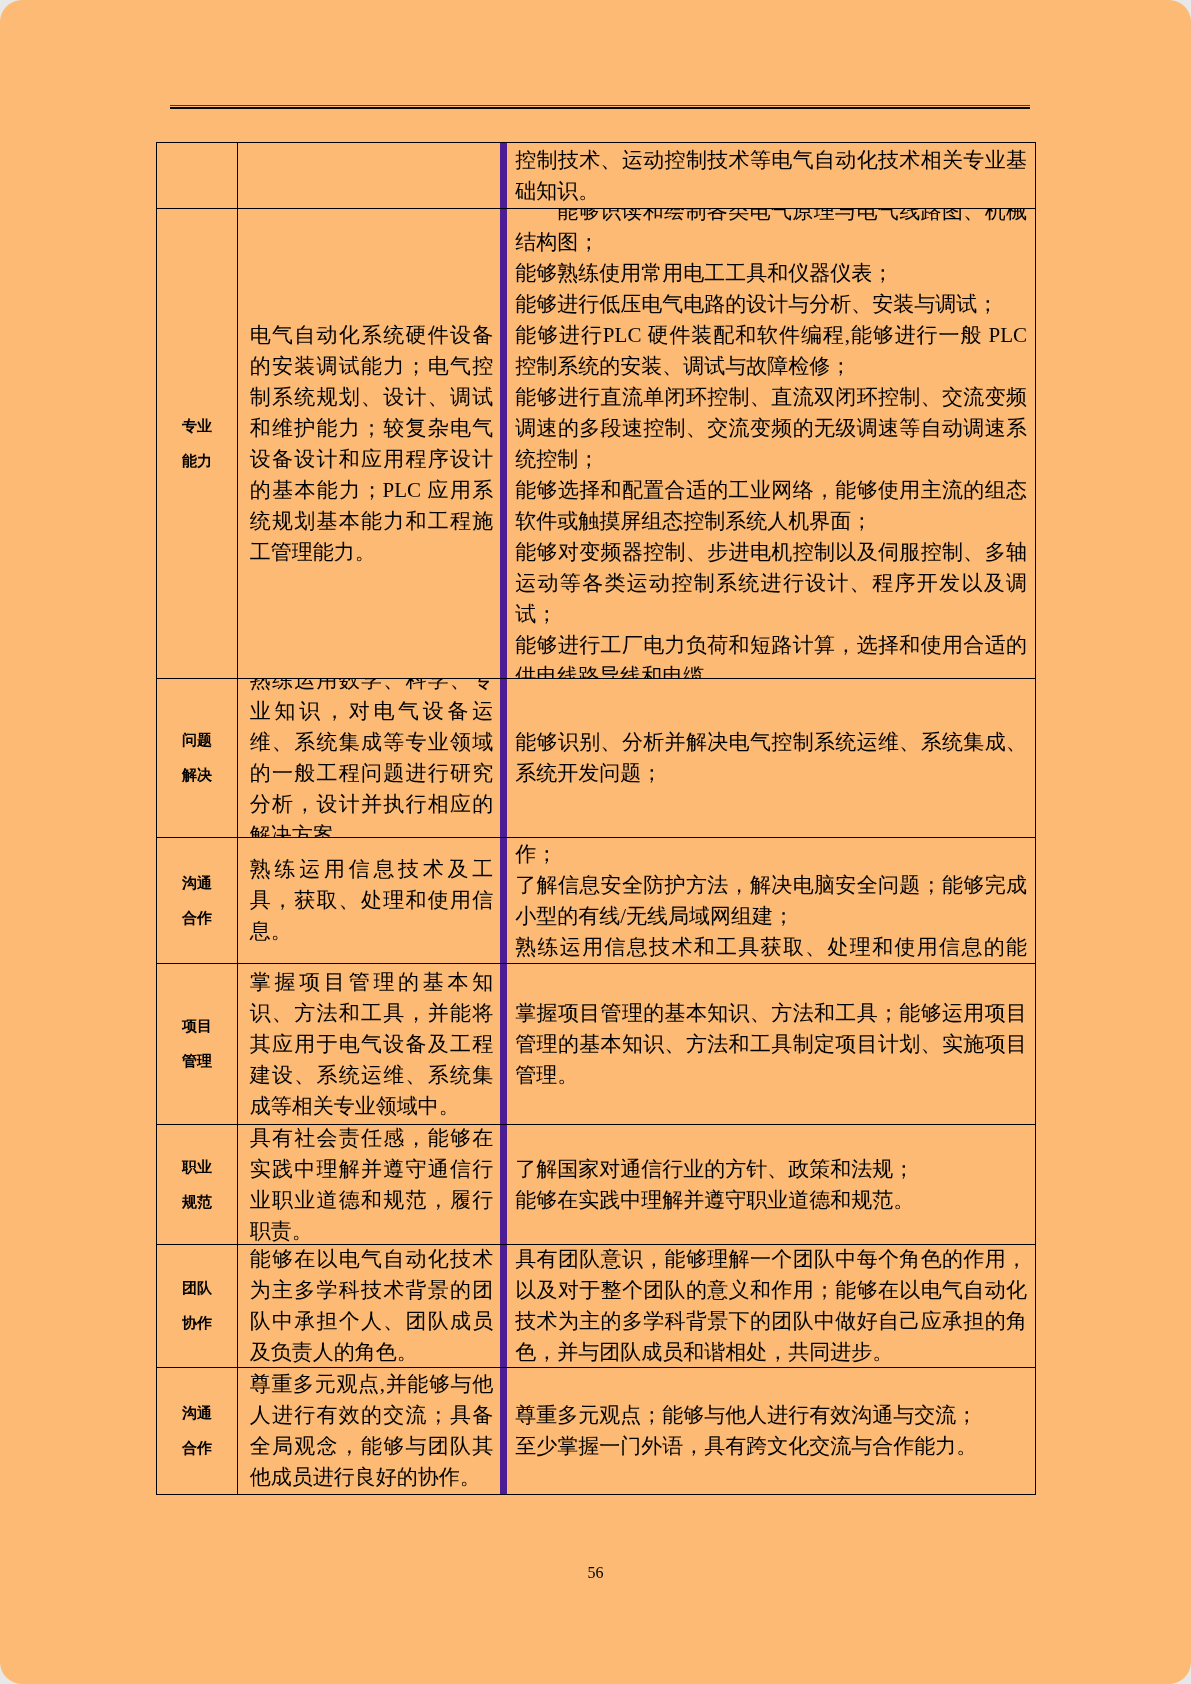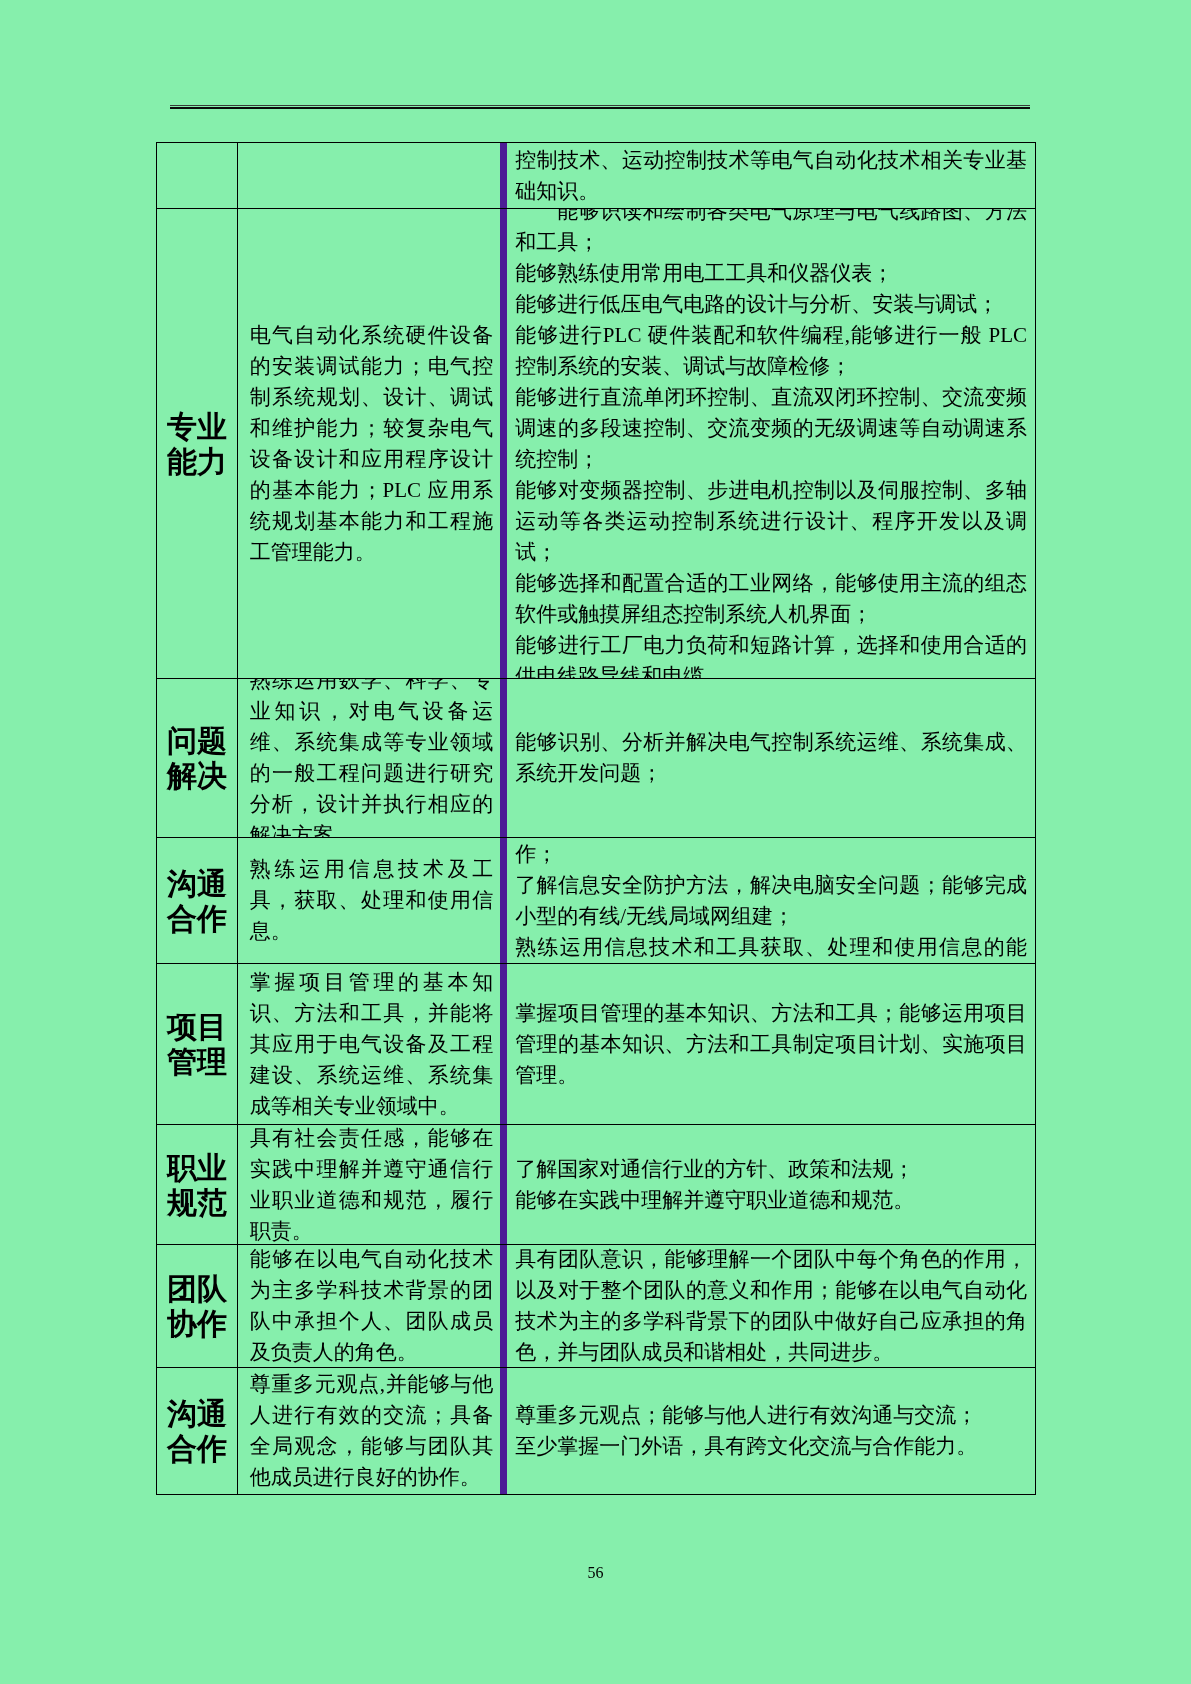--- a/index.html
+++ b/index.html
@@ -1,23 +1,24 @@
 <!DOCTYPE html>
 <html><head>
 <meta charset="utf-8">
 <style>
   html, body { margin: 0; padding: 0; background: #e8e8e8; }
   .page {
     position: relative;
     width: 1191px;
     height: 1684px;
     margin: 0 auto;
-    background: #86efac;
+    background: #fdba74;
     font-family: "Liberation Serif", "DejaVu Serif", serif;
     color: #000;
+    border-radius: 22px;
   }
   
   .rule {
     position: absolute;
     left: 170px;
     top: 105px;
     width: 860px;
   }
   .rule .rule-thin  { height: 1px; background: #3a3a3a; }
   .rule .rule-gap   { height: 1px; background: transparent; }
@@ -43,21 +44,21 @@
     align-items: center;
     overflow: hidden;
   }
   .cell-label {
     width: 81px;
     border-right: 1px solid #000;
     justify-content: center;
   }
   .label-inner {
     width: 2.15em;
-    font-size: 30px;
+    font-size: 15px;
     line-height: 35px;
     font-weight: bold;
     text-align: center;
     word-break: break-all;
   }
   .cell-req {
     width: 270px;
     border-right: 7px solid #4c1d95;
     padding: 2px 7px 2px 12px;
   }
@@ -125,27 +126,27 @@
     </div>
 
     <div class="trow r2">
       <div class="cell cell-label">
         <div class="label-inner">专业能力</div>
       </div>
       <div class="cell cell-req">
         <p>电气自动化系统硬件设备的安装调试能力；电气控制系统规划、设计、调试和维护能力；较复杂电气设备设计和应用程序设计的基本能力；PLC 应用系统规划基本能力和工程施工管理能力。</p>
       </div>
       <div class="cell cell-detail first-indent">
-          <p>能够识读和绘制各类电气原理与电气线路图、方法和工具；</p>
+          <p>能够识读和绘制各类电气原理与电气线路图、机械结构图；</p>
           <p>能够熟练使用常用电工工具和仪器仪表；</p>
           <p>能够进行低压电气电路的设计与分析、安装与调试；</p>
           <p>能够进行PLC 硬件装配和软件编程,能够进行一般 PLC 控制系统的安装、调试与故障检修；</p>
           <p>能够进行直流单闭环控制、直流双闭环控制、交流变频调速的多段速控制、交流变频的无级调速等自动调速系统控制；</p>
+          <p>能够选择和配置合适的工业网络，能够使用主流的组态软件或触摸屏组态控制系统人机界面；</p>
           <p>能够对变频器控制、步进电机控制以及伺服控制、多轴运动等各类运动控制系统进行设计、程序开发以及调试；</p>
-          <p>能够选择和配置合适的工业网络，能够使用主流的组态软件或触摸屏组态控制系统人机界面；</p>
           <p>能够进行工厂电力负荷和短路计算，选择和使用合适的供电线路导线和电缆。</p>
         </div>
     </div>
 
     <div class="trow r3">
       <div class="cell cell-label">
         <div class="label-inner">问题解决</div>
       </div>
       <div class="cell cell-req">
         <p>熟练运用数学、科学、专业知识，对电气设备运维、系统集成等专业领域的一般工程问题进行研究分析，设计并执行相应的解决方案。</p>

